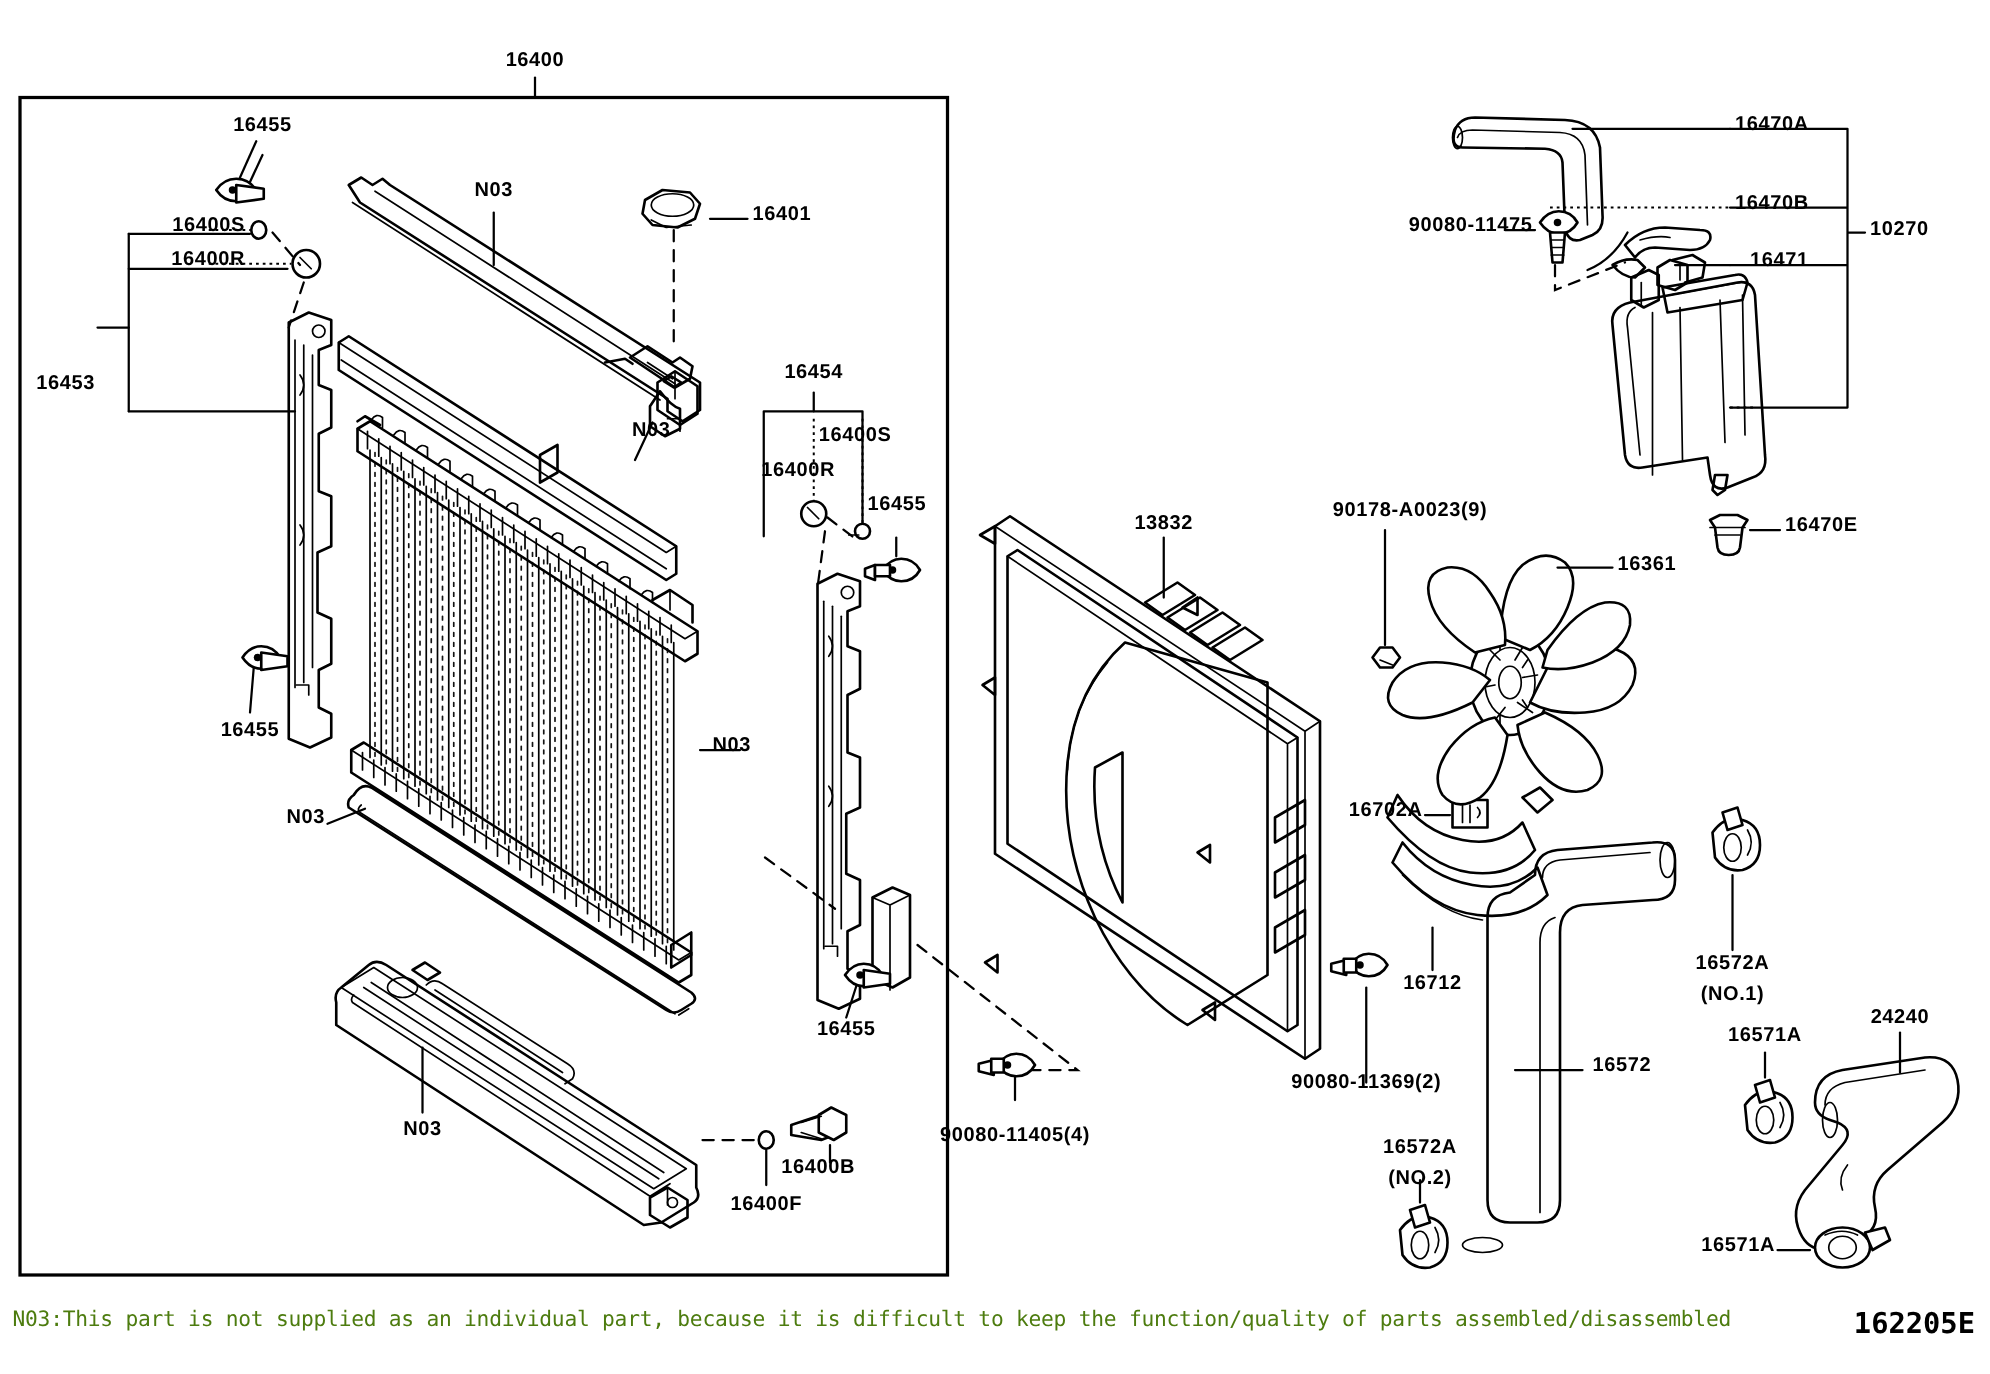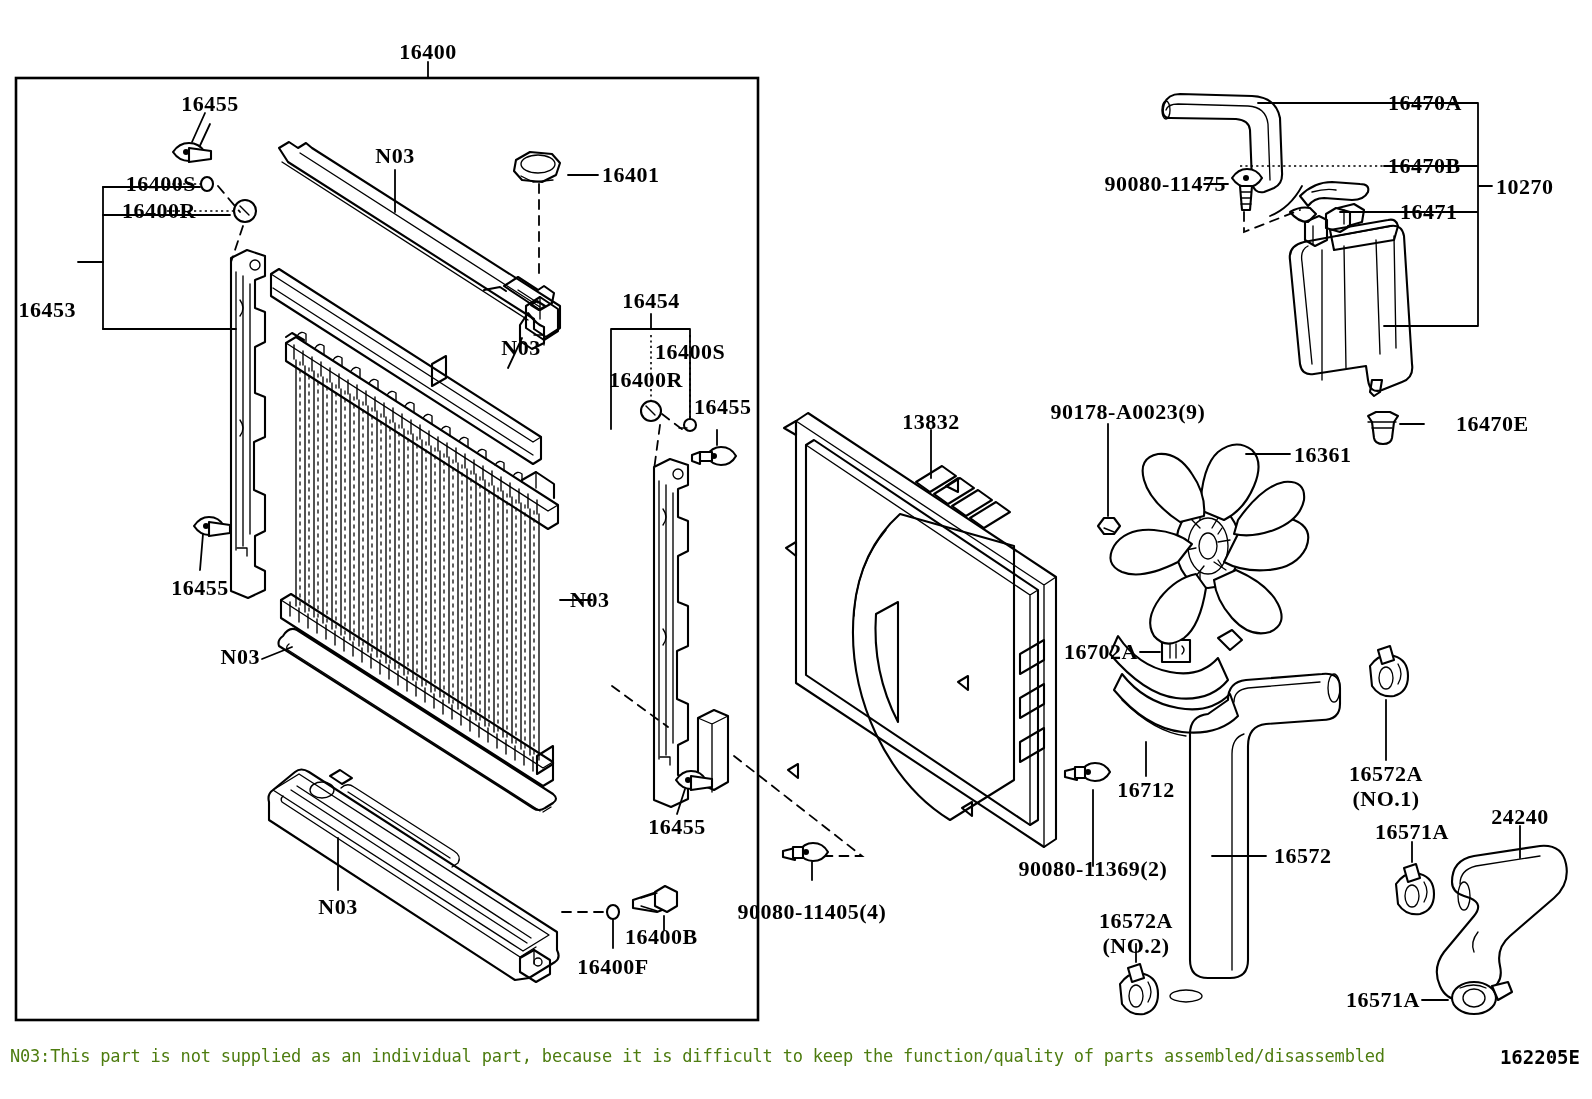--- a/index.html
+++ b/index.html
@@ -6,22 +6,22 @@
   #page{
     position:relative;
     width:1592px;height:1099px;
     background:#fff;
     font-family:"DejaVu Sans Mono","Liberation Mono",monospace;
     overflow:hidden;
   }
   svg.layer{position:absolute;left:0;top:0;width:1592px;height:1099px;}
   .lbl{
     position:absolute;
-    font-family:Liberation Serif, serif;
-    font-size:22px;
+    font-family:Liberation Sans, sans-serif;
+    font-size:16px;
     font-weight:700;
     letter-spacing:0.5px;
     color:#000;
     white-space:pre;
     line-height:1.12;
   }
   .lbl.c{transform:translateX(-50%);text-align:center;}
   .lbl.r{transform:translateX(-100%);text-align:right;}
   .foot{
     position:absolute;
@@ -29,21 +29,21 @@
     font-family:"DejaVu Sans Mono","Liberation Mono",monospace;
     font-size:17px;
     color:#4d7c0f;
     white-space:pre;
     letter-spacing:-0.2px;
   }
   .figid{
     position:absolute;
     right:12px;top:1046px;
     font-family:"DejaVu Sans Mono","Liberation Mono",monospace;
-    font-size:19px;
+    font-size:23px;
     font-weight:700;
     color:#000;
     white-space:pre;
     margin-left:33px;
   }
   svg .s  {fill:none;stroke:#000;stroke-width:2.1;stroke-linejoin:round;stroke-linecap:round;}
   svg .sT {fill:none;stroke:#000;stroke-width:1.35;stroke-linejoin:round;stroke-linecap:round;}
   svg .ld {fill:none;stroke:#000;stroke-width:1.8;stroke-linecap:round;}
   svg .dash{fill:none;stroke:#000;stroke-width:1.8;stroke-dasharray:9 7;stroke-linecap:round;}
   svg .dot{fill:none;stroke:#000;stroke-width:1.6;stroke-dasharray:2.2 3.2;}
@@ -504,21 +504,21 @@
   <div class="lbl c" style="left:1093px;top:857px;">90080-11369(2)</div>
 
   <div class="lbl c" style="left:1128px;top:400px;">90178-A0023(9)</div>
   <div class="lbl" style="left:1294px;top:443px;">16361</div>
 
   <div class="lbl" style="left:1388px;top:91px;">16470A</div>
   <div class="lbl" style="left:1388px;top:154px;">16470B</div>
   <div class="lbl" style="left:1496px;top:175px;">10270</div>
   <div class="lbl" style="left:1400px;top:200px;">16471</div>
   <div class="lbl r" style="left:1226px;top:172px;">90080-11475</div>
-  <div class="lbl" style="left:1428px;top:412px;margin-left:28px;">16470E</div>
+  <div class="lbl" style="left:1428px;top:412px;">16470E</div>
 
   <div class="lbl" style="left:1274px;top:844px;">16572</div>
   <div class="lbl c" style="left:1386px;top:762px;">16572A</div>
   <div class="lbl c" style="left:1386px;top:787px;">(NO.1)</div>
   <div class="lbl c" style="left:1136px;top:909px;">16572A</div>
   <div class="lbl c" style="left:1136px;top:934px;">(NO.2)</div>
 
   <div class="lbl c" style="left:1520px;top:805px;">24240</div>
   <div class="lbl c" style="left:1412px;top:820px;">16571A</div>
   <div class="lbl r" style="left:1420px;top:988px;">16571A</div>

